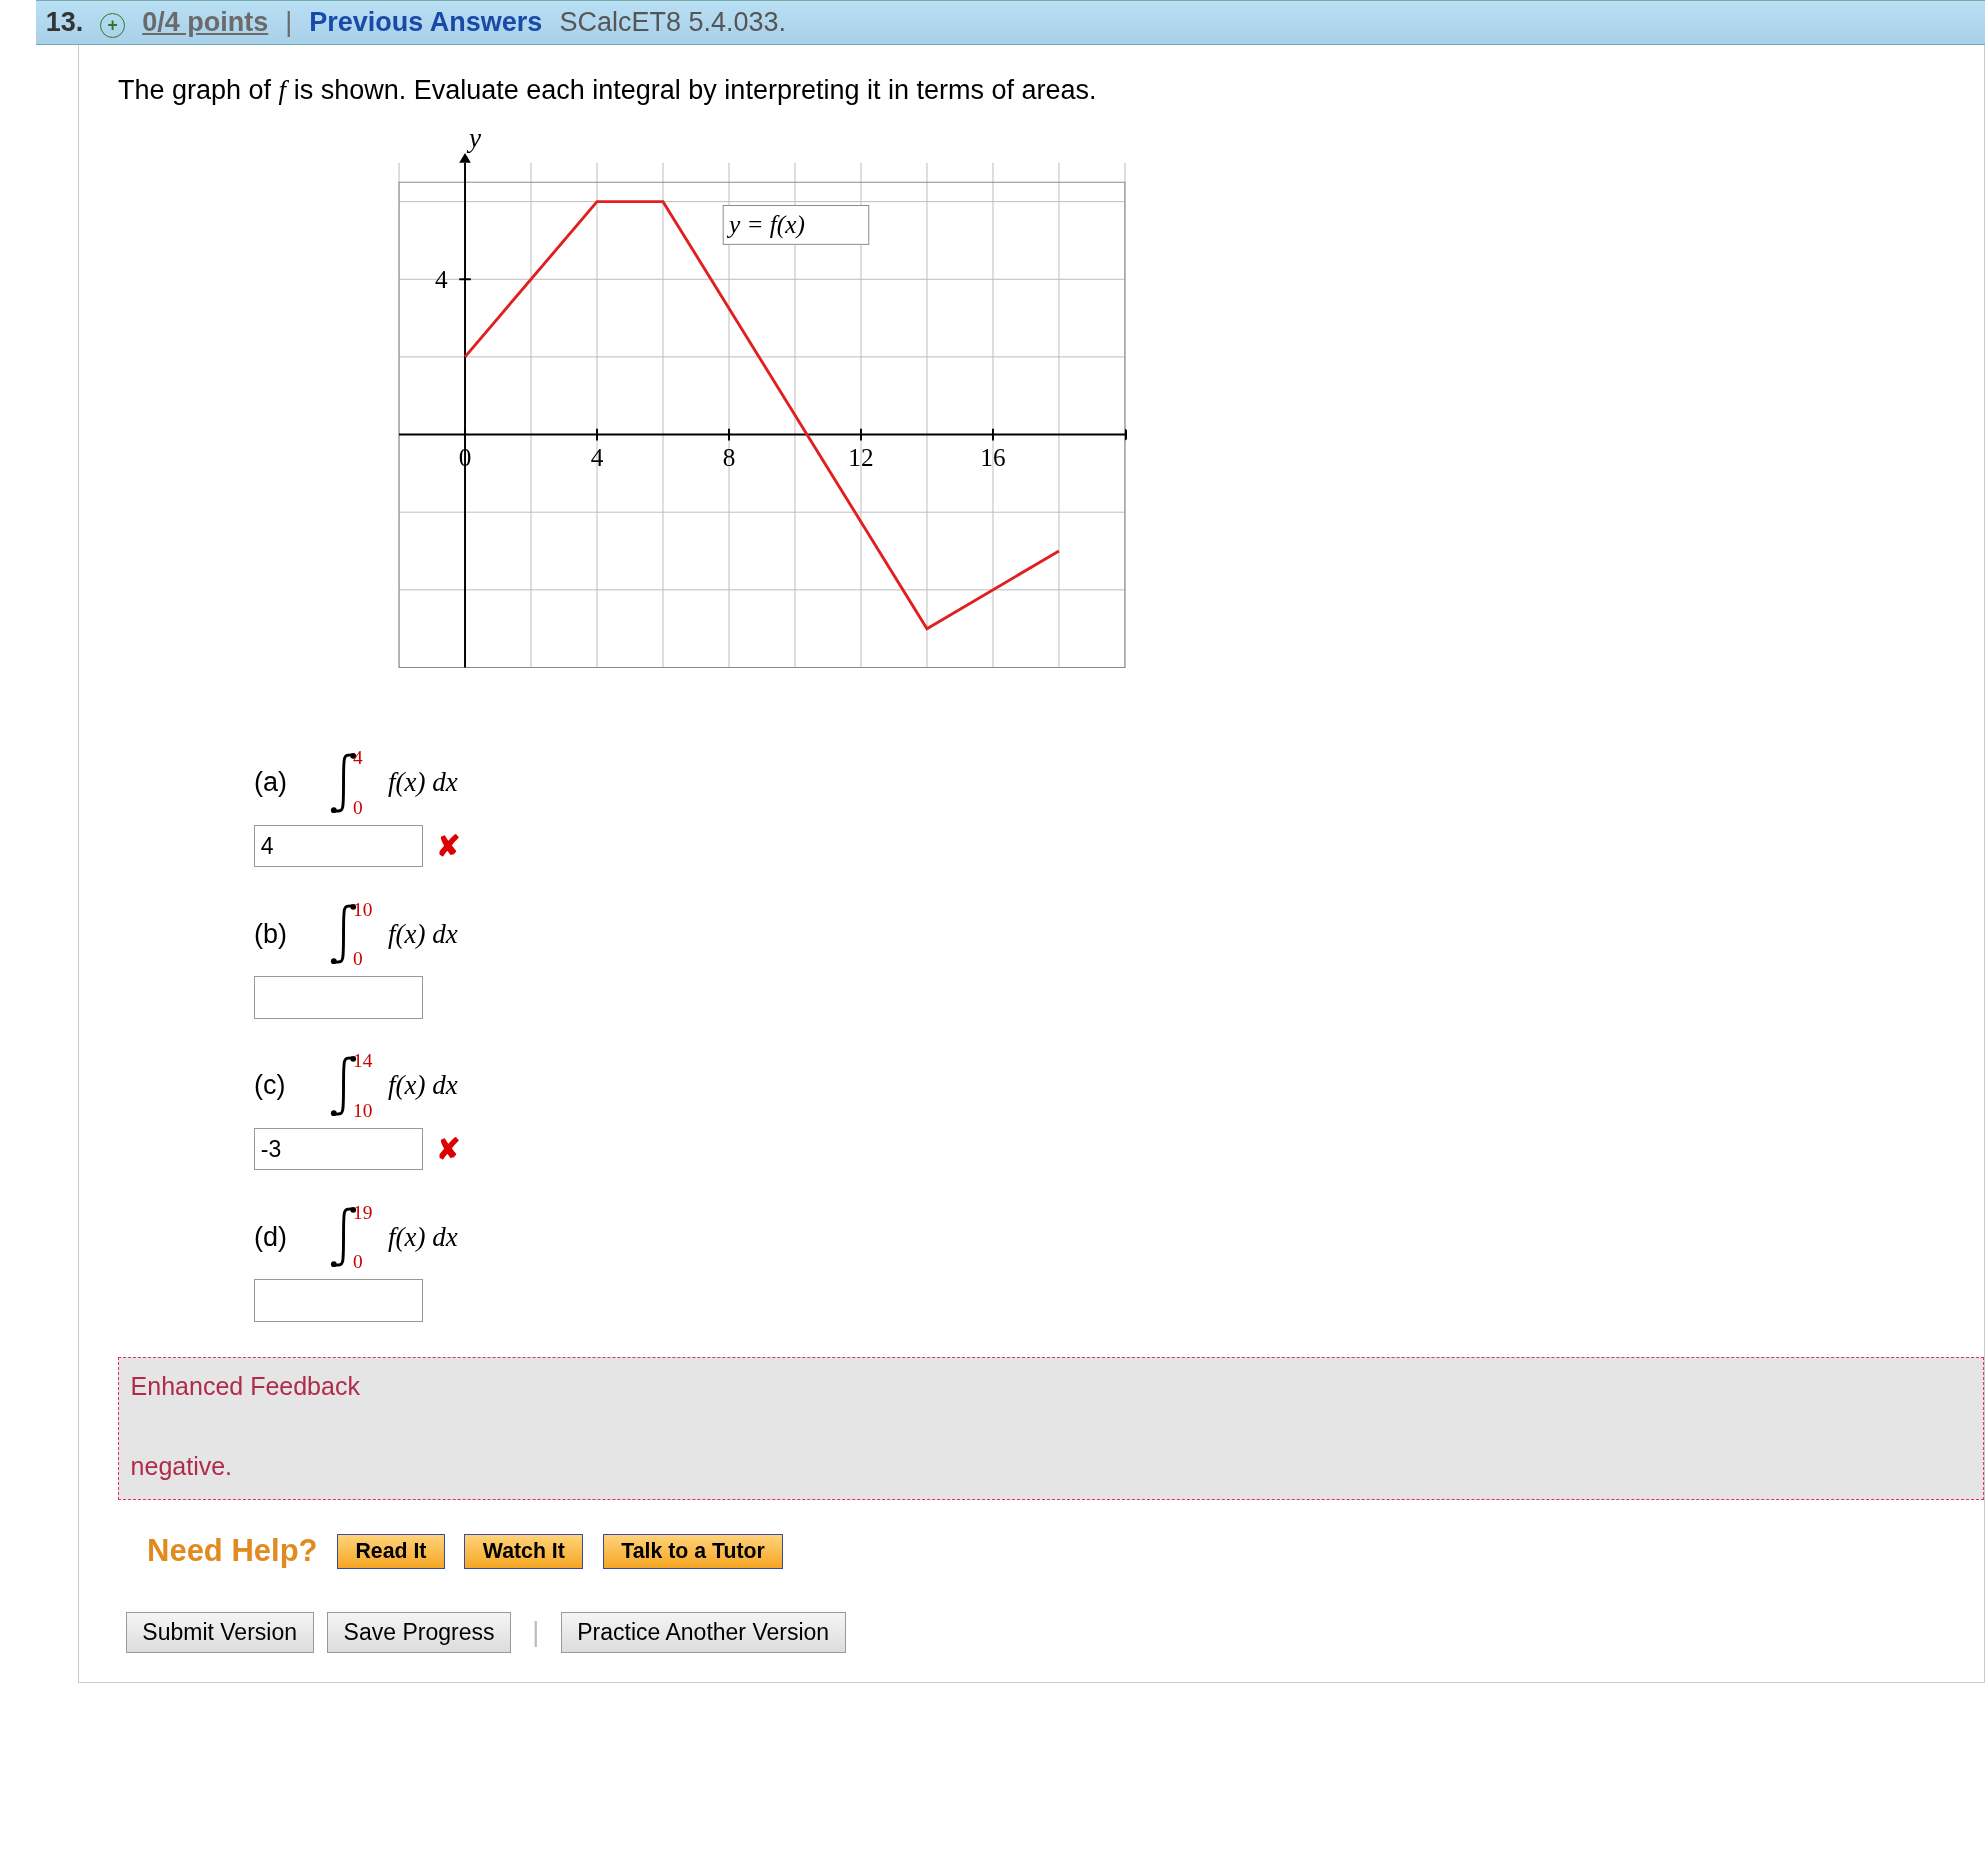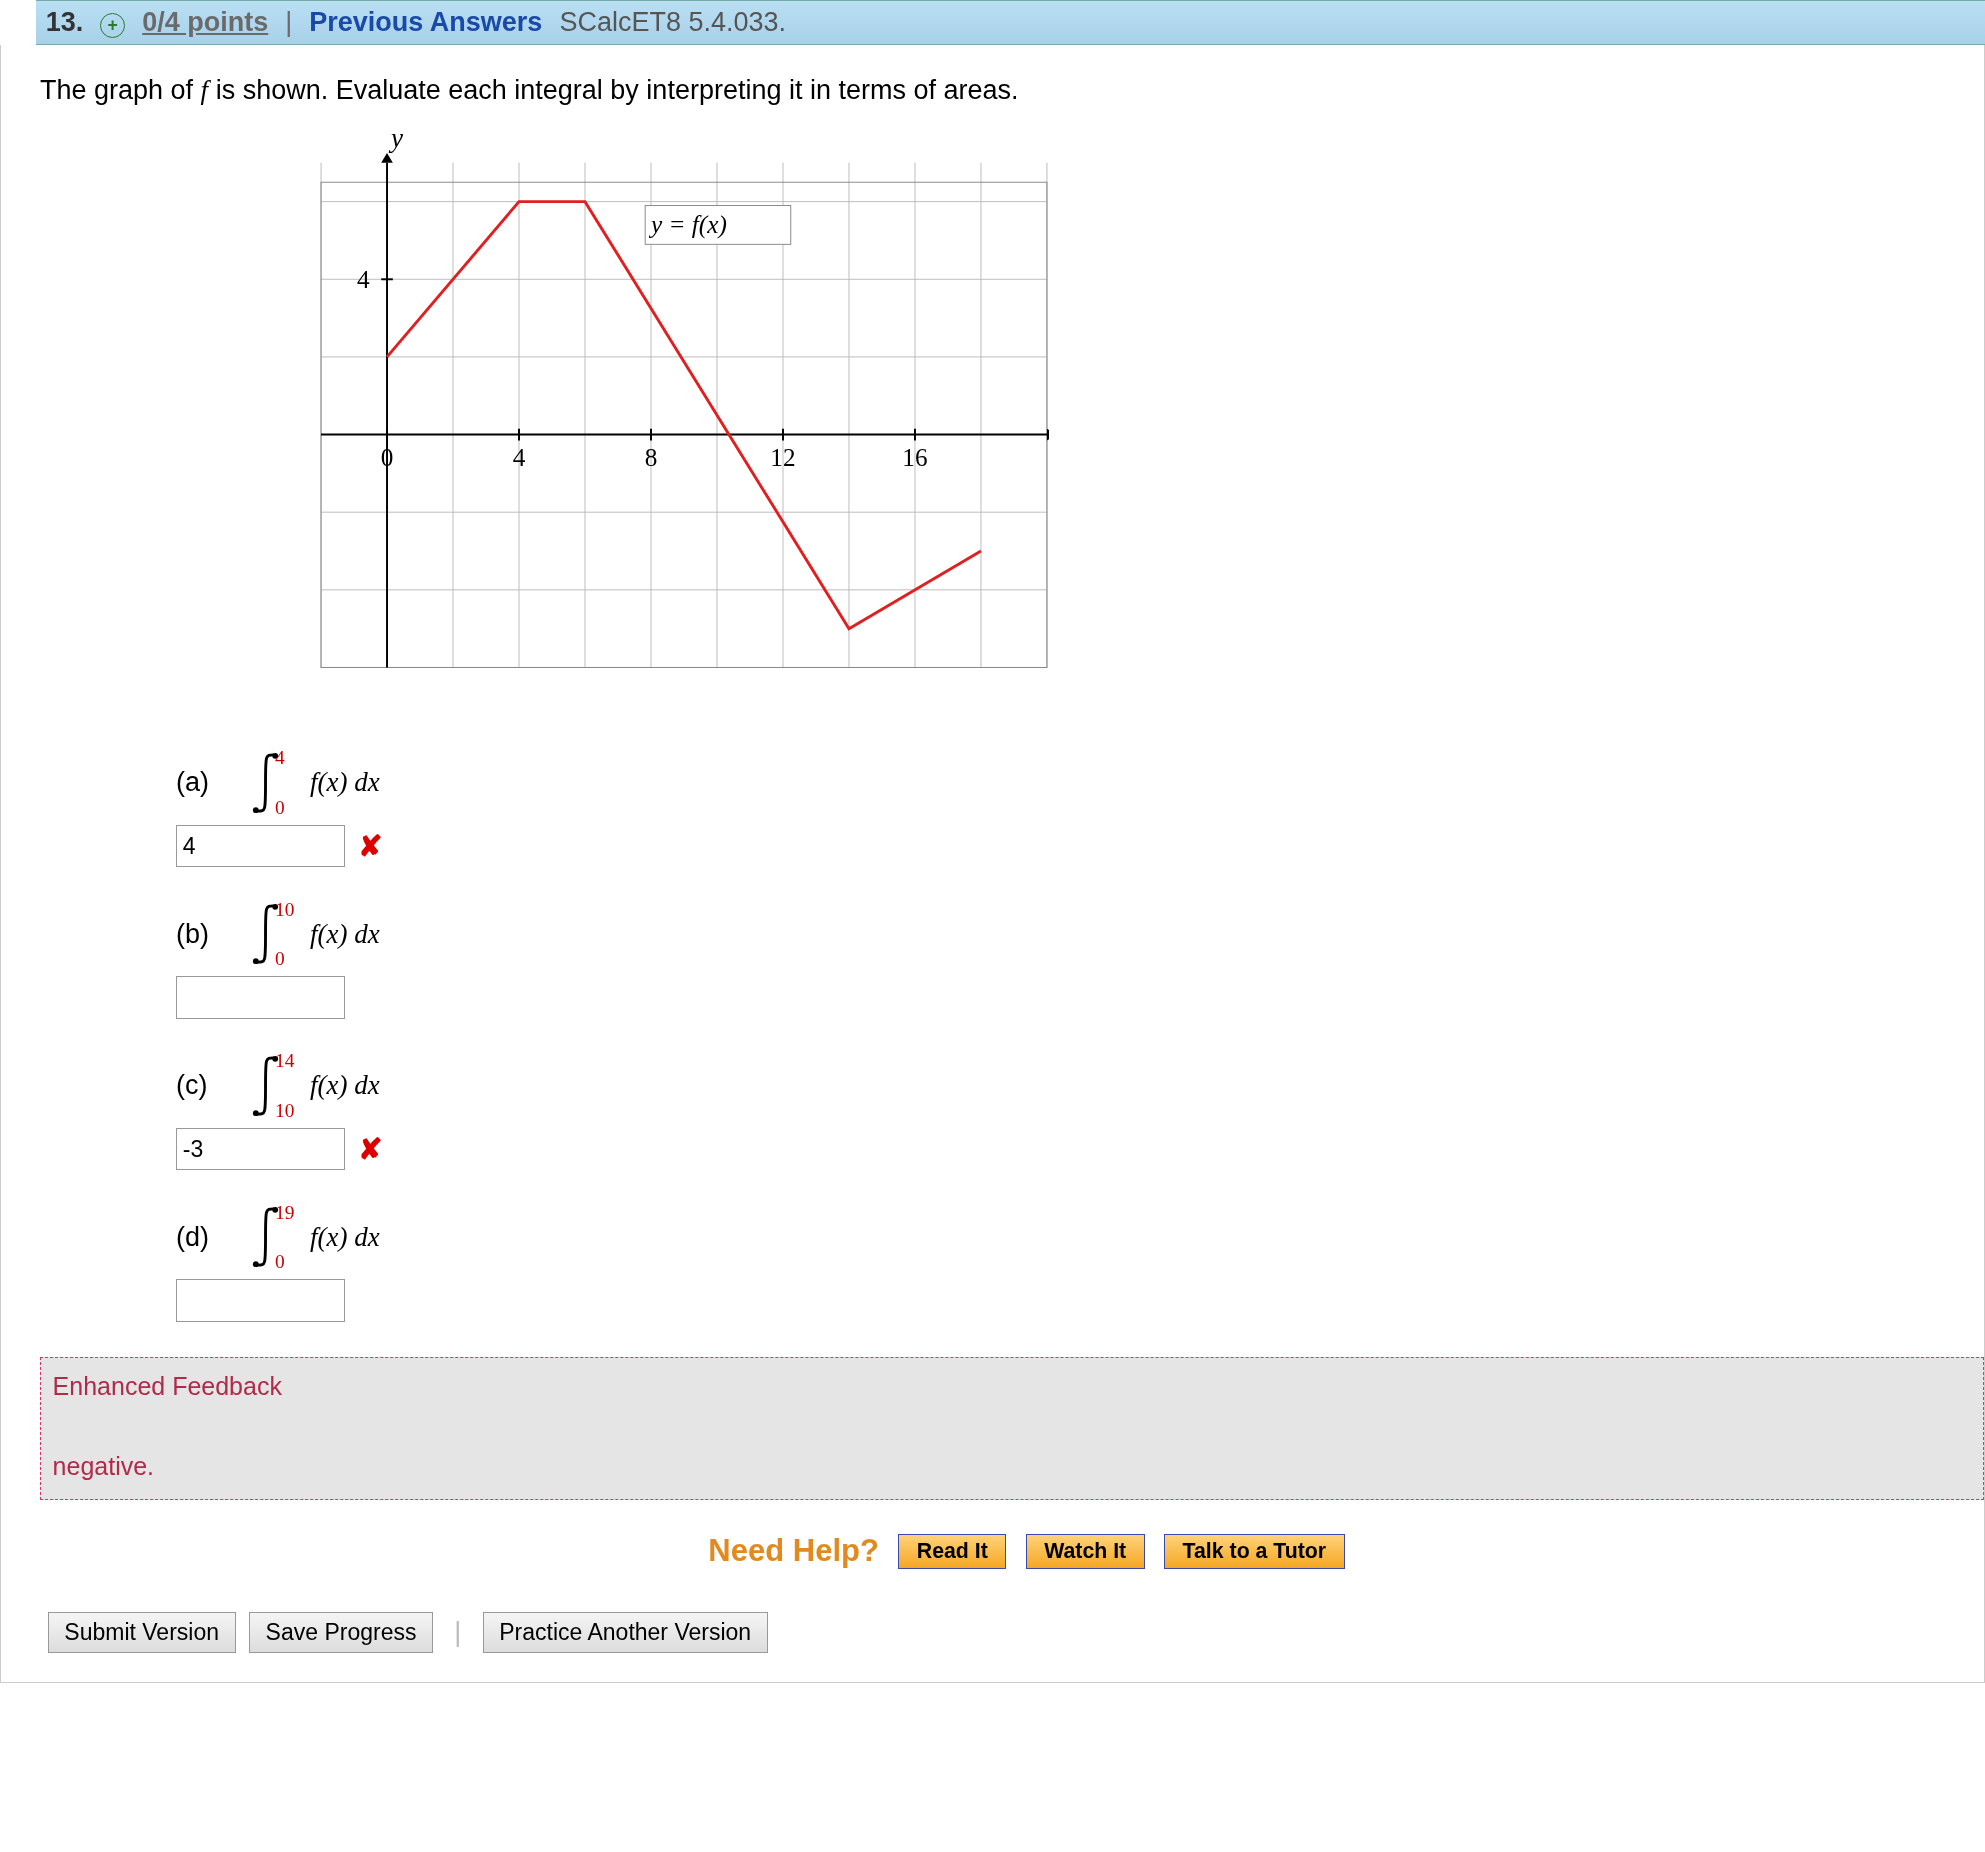--- a/index.html
+++ b/index.html
@@ -29,20 +29,21 @@
     font-size: 17.5px; line-height: 1;
   }
   .pts { color: #6a6a6a; font-weight: bold; text-decoration: underline; }
   .sep { color: #6a6a6a; }
   .prev-link { color: #1a4aa8; font-weight: bold; cursor: pointer; }
   .textbook { color: #555; }
   .content-wrap {
     border-left: 1px solid #ccc;
     border-right: 1px solid #ccc;
     border-bottom: 1px solid #ccc;
+    margin-left: 78px;
     padding: 27px 0 29px 39px;
     position: relative;
   }
   .prompt {
     font-family: Verdana, Geneva, sans-serif;
     font-size: 27px;
     margin: 3.9px 0 17.5px 0;
   }
   .prompt .fital { font-style: italic; font-family: Georgia, 'Times New Roman', serif; }
   .graph-box { margin-left: 213px; margin-bottom: 29px; }
@@ -71,21 +72,20 @@
     color: #b02a4a;
     padding: 9.7px 11.6px 13.6px 11.6px;
     font-family: Verdana, Geneva, sans-serif;
     font-size: 25px;
     line-height: 1.5;
   }
   .feedback-title { display: block; margin-bottom: 5.8px; }
   .help-row {
     display: flex; align-items: center; gap: 19.4px;
     margin: 33px 0 43px 29px;
-    justify-content: center;
   }
   .need-help {
     color: #e08a1f; font-weight: bold; font-size: 31px;
     font-family: Arial, sans-serif;
   }
   .gold-btn {
     background: linear-gradient(#ffd37a, #f5a623);
     border: 1.9px solid #3a4aa8;
     color: #000; font-weight: bold;
     padding: 3.9px 17.5px; font-size: 21.3px;

